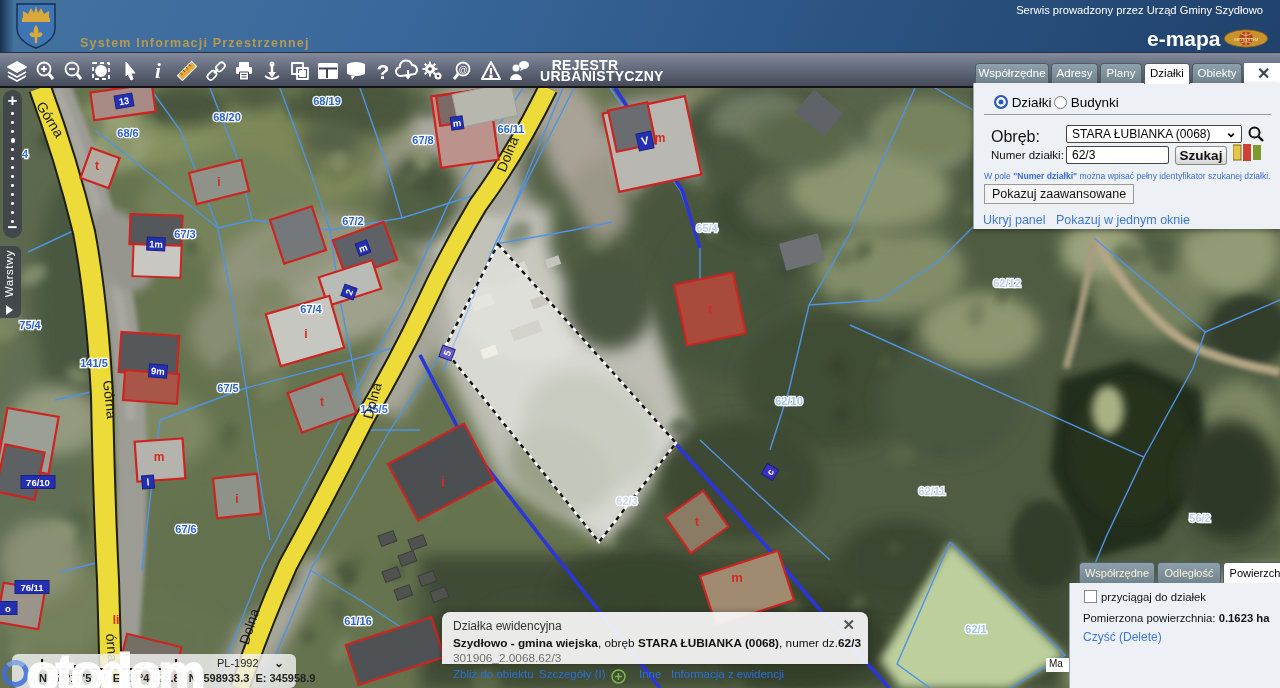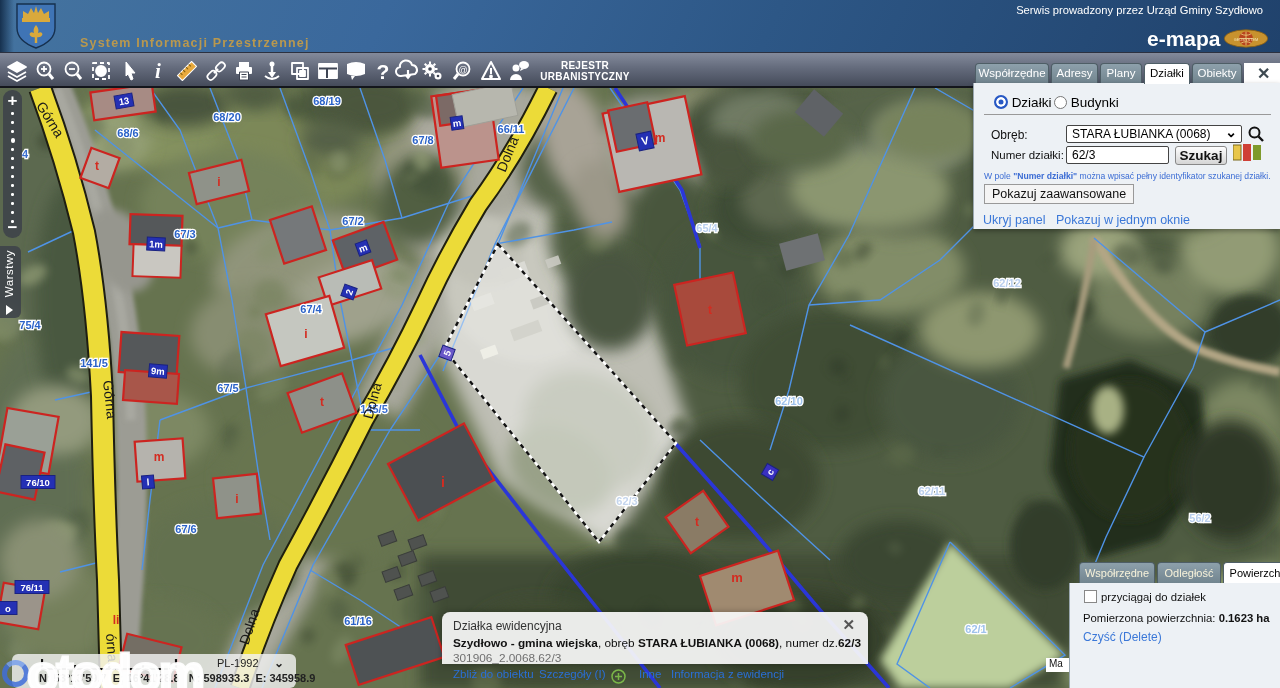--- a/index.html
+++ b/index.html
@@ -6,42 +6,42 @@
 #page{position:relative;width:1280px;height:688px;overflow:hidden;background:#5c6a4b}
 
 #hdr{position:absolute;left:0;top:0;width:1280px;height:52px;background:linear-gradient(115deg,#44739f 0%,#3a689c 30%,#2d5786 60%,#20426c 100%)}
 #hdr .leftdark{position:absolute;left:0;top:0;width:14px;height:52px;background:linear-gradient(90deg,#16314f,rgba(22,49,79,0))}
 #title{position:absolute;left:78px;top:11px;font-size:21.5px;font-weight:bold;font-style:italic;color:#fff;letter-spacing:.3px}
 #subtitle{position:absolute;left:80px;top:36px;font-size:12.5px;font-weight:bold;color:#b9984e;letter-spacing:1.2px}
 #serwis{position:absolute;right:17px;top:4px;font-size:11.2px;color:#fff}
 #emapa{position:absolute;left:1147px;top:27px;font-size:21px;font-weight:bold;color:#fff;letter-spacing:0}
 
 #tbar{position:absolute;left:0;top:52px;width:1280px;height:36px;background:linear-gradient(180deg,#838a9b 0%,#646b7c 45%,#454b5a 100%);border-top:1px solid #2c3140;border-bottom:2px solid #14161c}
-#rejestr{position:absolute;left:540px;top:7px;width:90px;text-align:center;font-size:10px;font-weight:bold;color:#fff;line-height:11px;letter-spacing:.3px}
+#rejestr{position:absolute;left:540px;top:7px;width:90px;text-align:center;font-size:14px;font-weight:bold;color:#fff;line-height:11px;letter-spacing:.3px}
 
 #map{position:absolute;left:0;top:88px;width:1280px;height:600px}
 
 #zoomctl{position:absolute;left:3px;top:90px;width:19px;height:148px;background:rgba(62,66,74,.88);border-radius:9px;color:#fff}
 #zoomctl .plus{position:absolute;top:1px;left:0;width:19px;text-align:center;font-size:17px;font-weight:bold}
 #zoomctl .minus{position:absolute;bottom:0px;left:0;width:19px;text-align:center;font-size:17px;font-weight:bold}
 .zdot{position:absolute;left:8px;width:2.5px;height:2.5px;border-radius:50%;background:#fff}
 .zdotbig{position:absolute;left:7.5px;width:4.5px;height:4.5px;border-radius:50%;background:#fff}
 #warstwy{position:absolute;left:0px;top:246px;width:21px;height:72px;background:rgba(62,66,74,.88);border-radius:0 6px 6px 0;color:#fff}
 #warstwy .txt{position:absolute;left:3px;top:4px;font-size:11.5px;writing-mode:vertical-rl;transform:rotate(180deg);letter-spacing:.5px}
 #warstwy .tri{position:absolute;left:6px;bottom:3px;width:0;height:0;border-left:7px solid #fff;border-top:5px solid transparent;border-bottom:5px solid transparent}
 
 #rpanel{position:absolute;left:973px;top:63px;width:307px;height:166px;font-size:13px}
 .rtab{position:absolute;top:0;height:20px;background:linear-gradient(180deg,#8da0ab,#72858f);border:1px solid #4e5e66;border-bottom:none;border-radius:4px 4px 0 0;color:#fff;text-align:center;font-size:11.5px;line-height:19px;overflow:hidden;white-space:nowrap}
 .rtab.active{background:#fff;color:#000;height:21px;z-index:3}
 #rbody{position:absolute;left:0;top:20px;width:307px;height:146px;background:#edf1f5;border-left:1px solid #9aa7b0;box-shadow:0 2px 5px rgba(0,0,0,.35)}
 #rclose{position:absolute;left:284px;top:1px;font-size:16px;font-weight:bold;color:#3e4a52}
 #rwhite{position:absolute;left:271px;top:0;width:36px;height:21px;background:#fff}
 .radio{display:inline-block;width:13px;height:13px;border-radius:50%;border:1px solid #777;background:#fff;vertical-align:-2px}
 .radio.sel{border:2px solid #2758c4;background:#2758c4;box-shadow:inset 0 0 0 2.5px #fff;width:14px;height:14px}
-.flabel{position:absolute;color:#111;font-size:12px}
+.flabel{position:absolute;color:#111;font-size:16px}
 .inp{position:absolute;background:#fff;border:1px solid #444;border-radius:2px;font-size:12px;color:#000;padding-left:5px}
 #szukajbtn{position:absolute;left:201px;top:63px;width:52px;height:19px;background:linear-gradient(180deg,#fefefe,#d5d5d5);border:1px solid #888;border-radius:3px;font-size:13.5px;font-weight:bold;text-align:center;line-height:17px;color:#111}
 #helptxt{position:absolute;left:10px;top:88px;width:297px;font-size:8.6px;color:#3b6cd4;white-space:nowrap}
 #advbtn{position:absolute;left:10px;top:101px;height:20px;background:#f4f4f4;border:1px solid #999;font-size:12.5px;color:#111;line-height:18px;padding:0 7px}
 #rlinks{position:absolute;left:9px;top:130px;font-size:12.5px;color:#3b78d8}
 
 #pomiary{position:absolute;left:1069px;top:541px;width:211px;height:147px}
 #ptitle{position:absolute;left:0;top:0;width:211px;height:20px;background:linear-gradient(180deg,#788b97,#52626e);border:1px solid #47555e;color:#fff;font-weight:bold;font-size:13px;line-height:19px;padding-left:7px}
 #ptabs{position:absolute;left:0;top:21px;width:211px;height:21px}
 .ptab{position:absolute;top:0;height:21px;background:linear-gradient(180deg,#8da0ab,#72858f);border:1px solid #4e5e66;border-bottom:none;border-radius:4px 4px 0 0;color:#f7f2da;text-align:center;font-size:11px;line-height:20px;overflow:hidden;white-space:nowrap}

